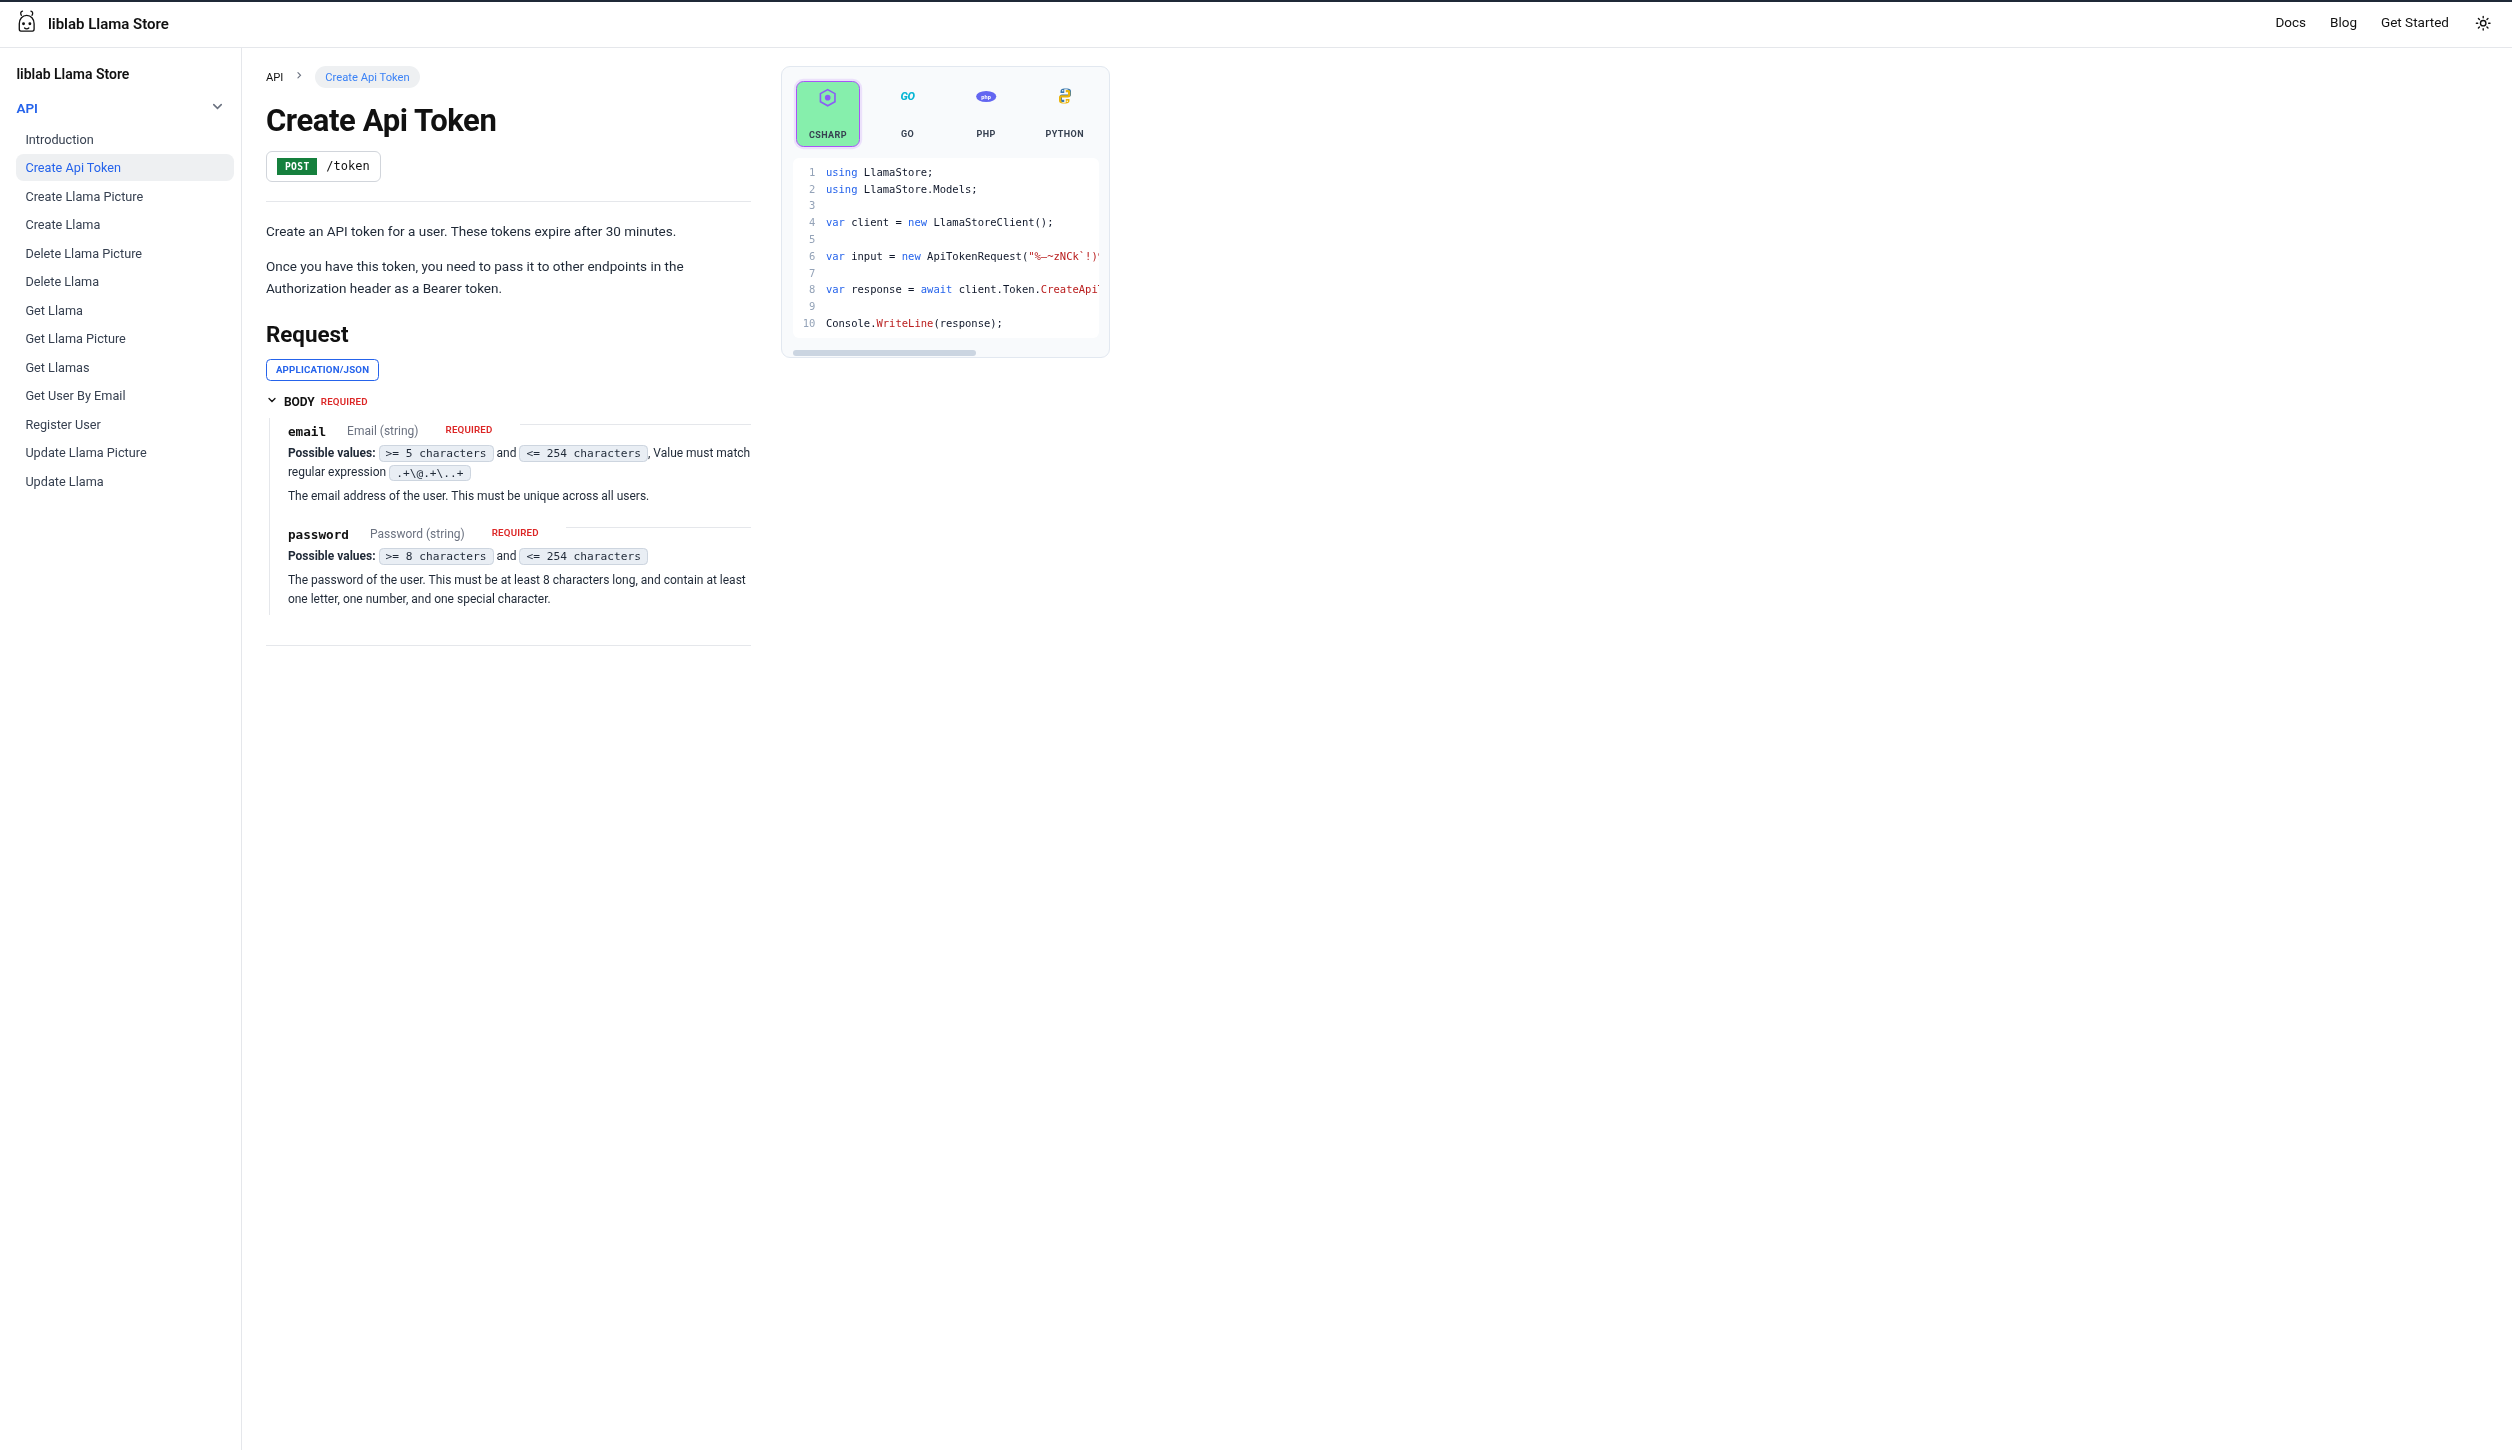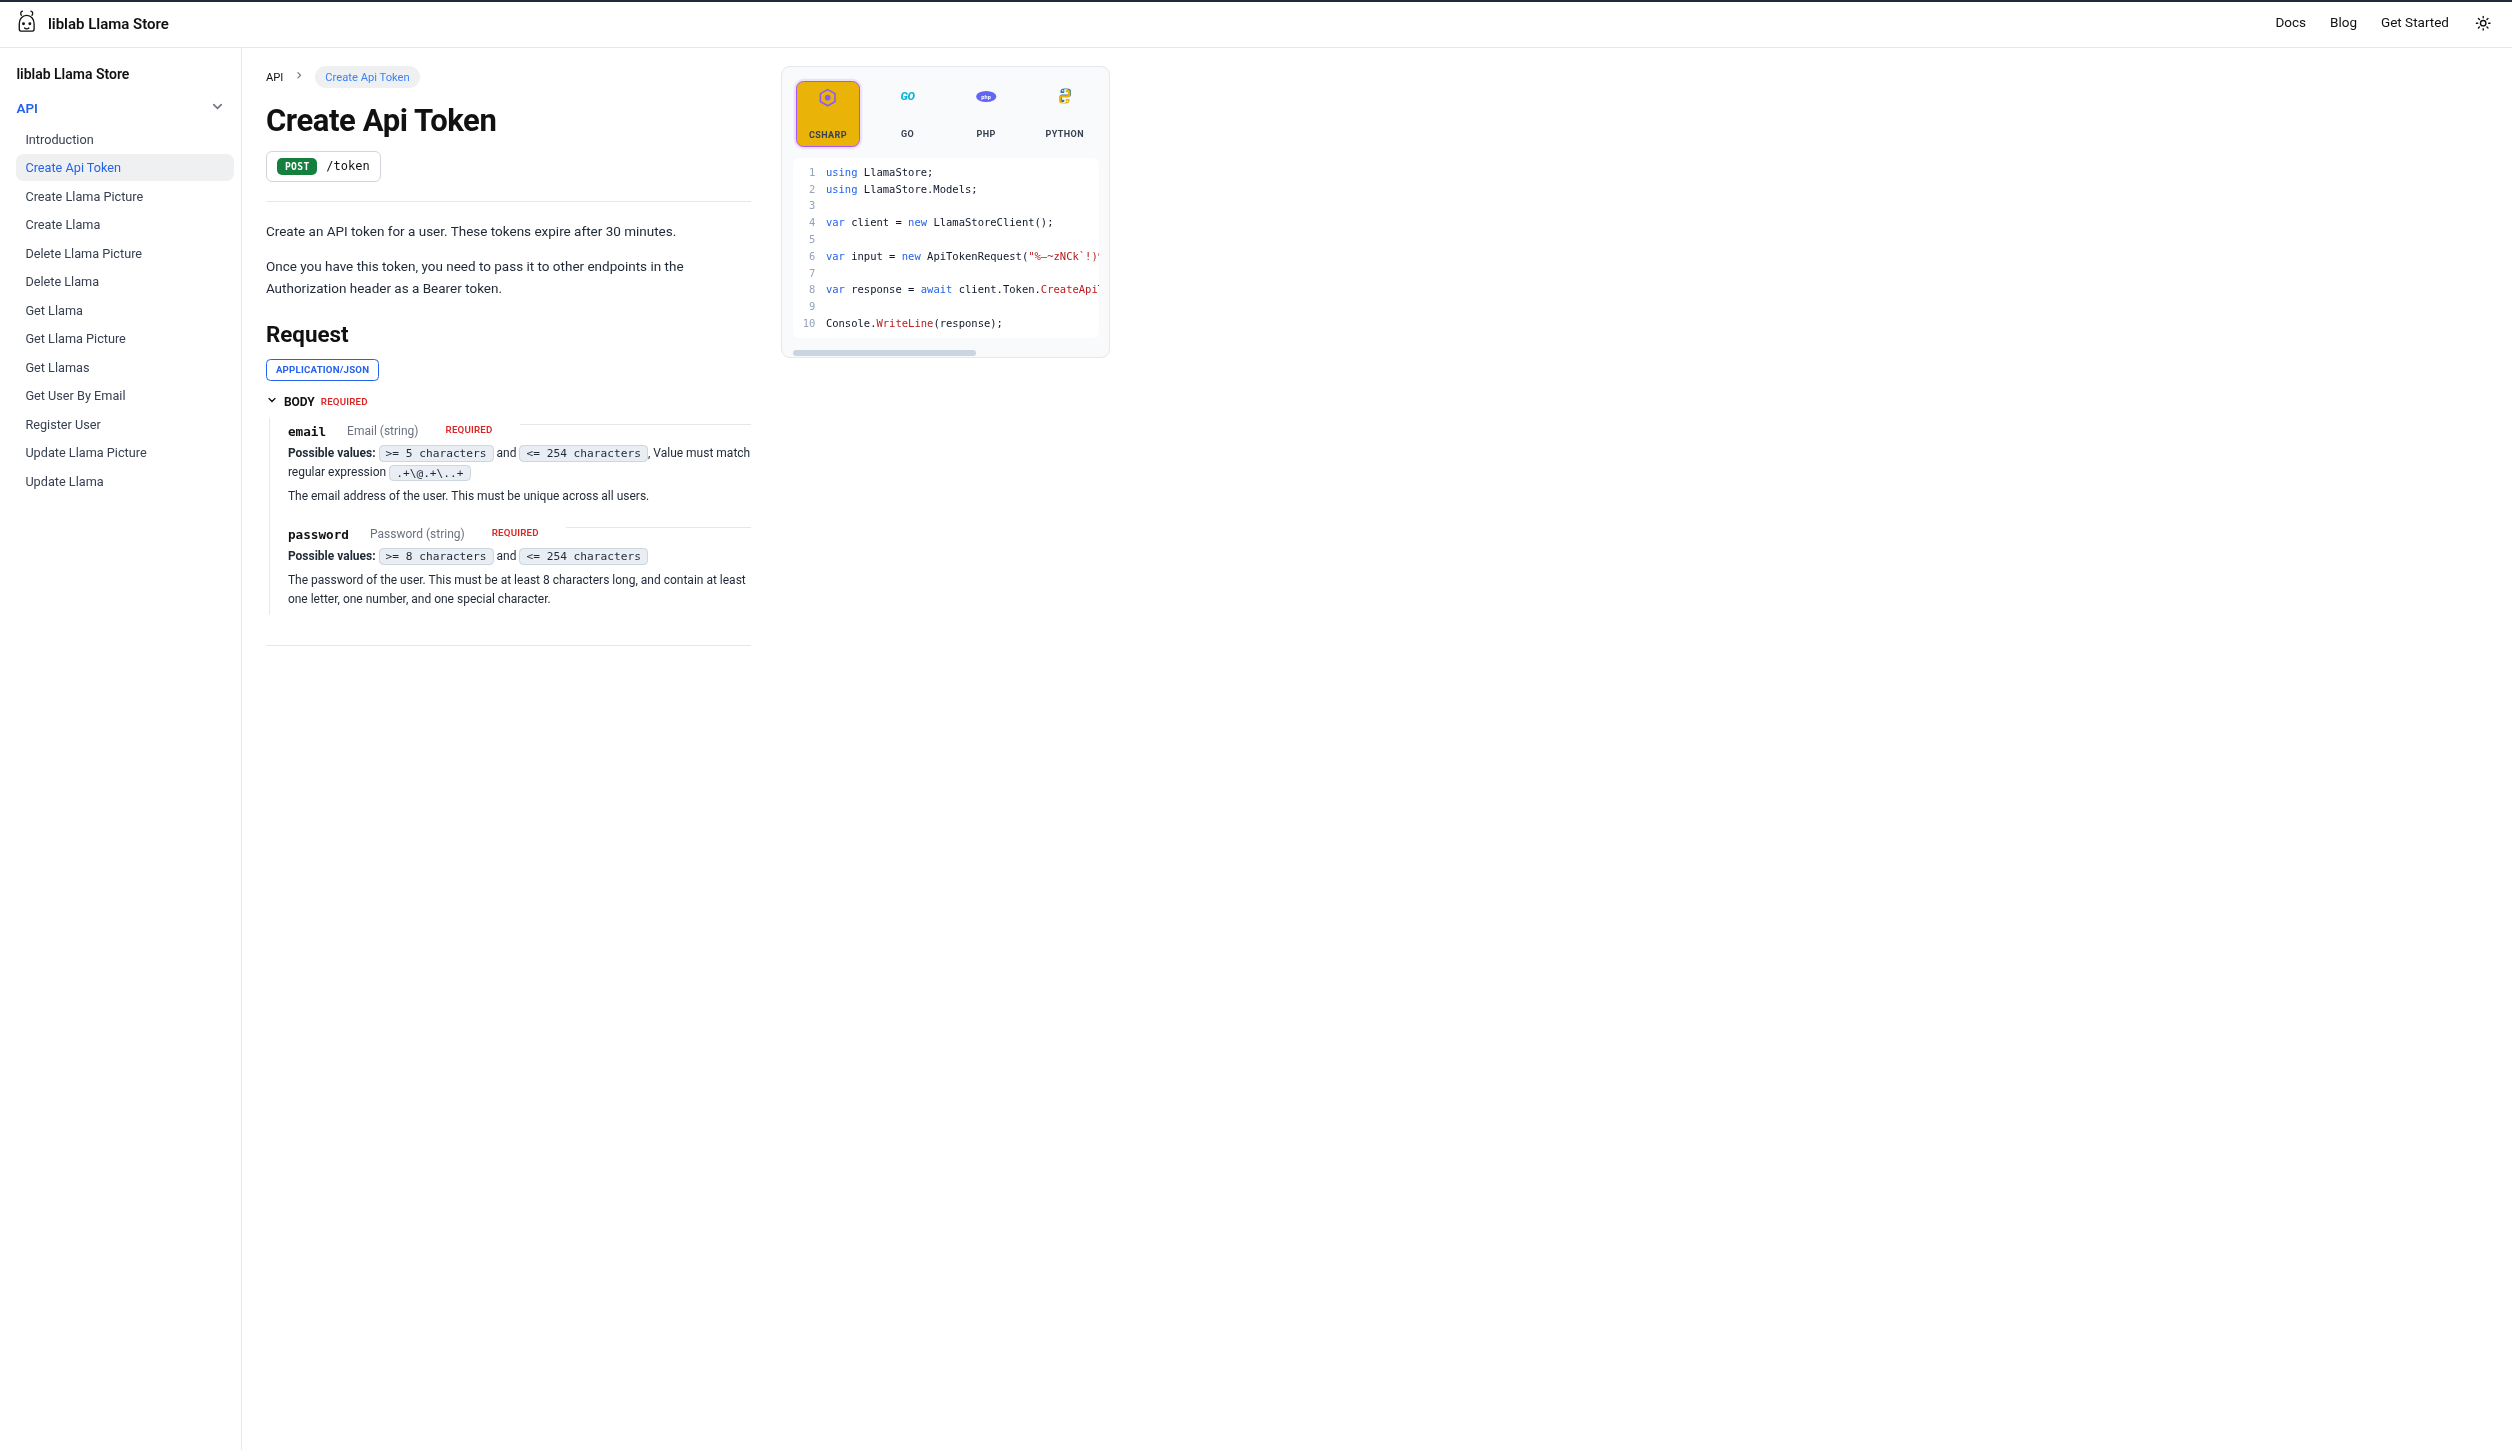--- a/index.html
+++ b/index.html
@@ -101,21 +101,21 @@
     border:0.7px solid var(--border2);
     border-radius:6px;
     padding: 6px 10.5px;
   }
   .method-badge {
     background: var(--green-bg);
     color:#fff;
     font-family: ui-monospace, SFMono-Regular, Menlo, monospace;
     font-weight:700;
     padding:3px 7.5px;
-    border-radius:5px;
+    border-radius:0;
     font-size:9.7px;
     letter-spacing:0.4px;
   }
   .endpoint-path {
     font-family: ui-monospace, SFMono-Regular, Menlo, monospace;
     font-size:12px;
   }
 
   .divider { margin: 19.4px 0; border:none; border-top:0.7px solid var(--border); }
 
@@ -178,21 +178,21 @@
   .lang-tab {
     flex:1;
     display:flex; flex-direction:column; align-items:center; gap:25px;
     border-radius:7.5px;
     padding:7.5px 4.5px 6px;
     cursor:pointer;
     font-size:9px; font-weight:700; letter-spacing:0.4px; color:#374151;
   }
   .lang-tab .dot { width:22.4px; height:16.4px; display:flex; align-items:center; justify-content:center; }
   .lang-tab.active {
-    background:#eab308;
+    background:#86efac;
     border:1.5px solid #a855f7;
     box-shadow: 0 0 0 2.2px rgba(168,85,247,0.15);
     text-align: center;
   }
   .code-block {
     margin: 0 10.5px 12px 10.5px;
     background:#fff;
     border-radius:6px;
     padding:6px 0 6px 0;
     overflow-x:auto;

